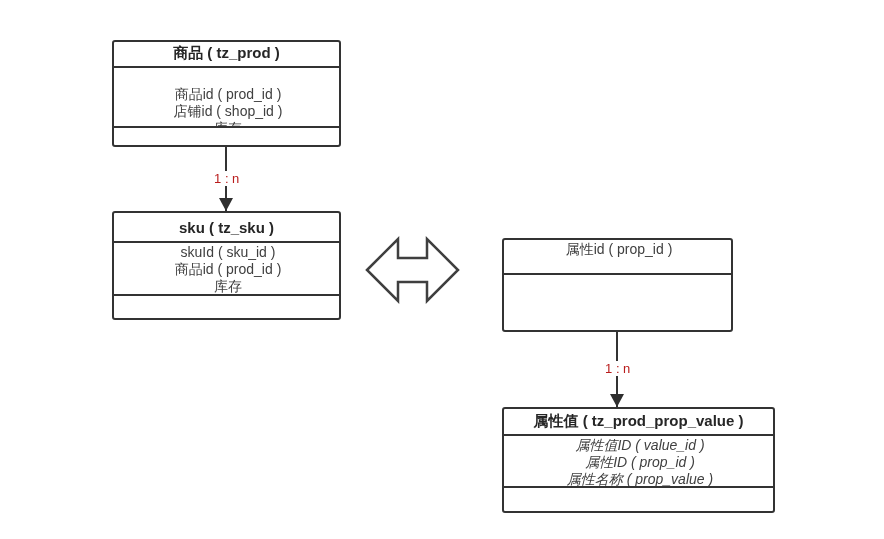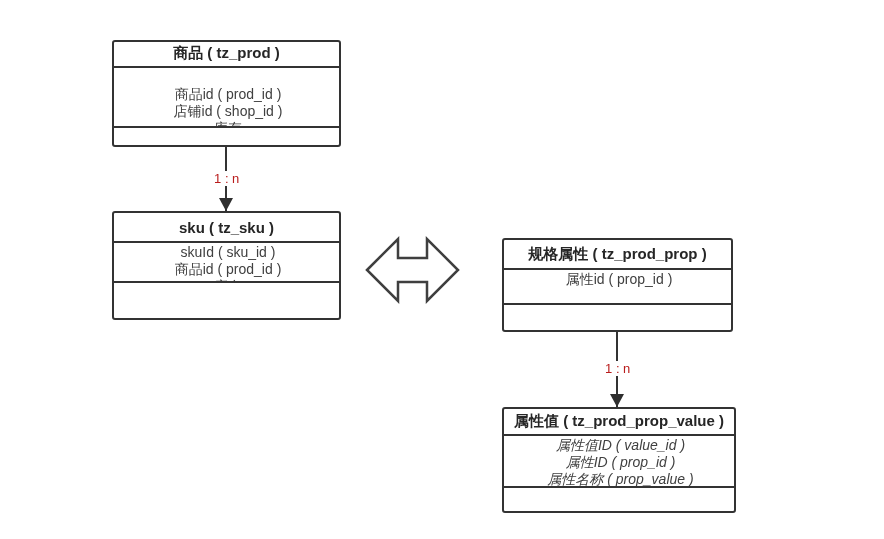--- a/index.html
+++ b/index.html
@@ -52,27 +52,27 @@
     text-align: center;
   }
   .entity-footer { flex: 1 1 auto; }
 
   #entity-prod            { left: 112px; top:  40px; width: 229px; height: 107px; gap: 17px; }
   #entity-prod  .entity-title  { height: 30px; }
   #entity-prod  .entity-fields { height: 51px; }
 
   #entity-sku             { left: 112px; top: 211px; width: 229px; height: 109px; }
   #entity-sku   .entity-title  { height: 30px; }
-  #entity-sku   .entity-fields { height: 40px; }
+  #entity-sku   .entity-fields { height: 53px; }
 
   #entity-prod-prop       { left: 502px; top: 238px; width: 231px; height:  94px; }
   #entity-prod-prop .entity-title  { height: 30px; }
   #entity-prod-prop .entity-fields { height: 35px; }
 
-  #entity-prod-prop-value { left: 502px; top: 407px; width: 234px; height: 106px; }
+  #entity-prod-prop-value { left: 502px; top: 407px; width: 273px; height: 106px; }
   #entity-prod-prop-value .entity-title  { height: 27px; }
   #entity-prod-prop-value .entity-fields { height: 52px; font-style: italic; }
 
   
   .connector {
     position: absolute;
     width: 0;
     border-left: 2px solid #333333;
   }
   #connector-prod-sku        { left: 225px; top: 147px; height: 64px; }
@@ -140,21 +140,20 @@
       <div class="entity-field">库存</div>
     </div>
     <div class="entity-footer"></div>
   </div>
 
   <svg class="double-arrow" viewBox="0 0 97 72" aria-hidden="true">
     <polygon points="3,36 34,5 34,24 63,24 63,5 94,36 63,67 63,48 34,48 34,67" fill="#ffffff" stroke="#3f3f3f" stroke-width="2.5" stroke-linejoin="miter"></polygon>
   </svg>
 
   <div class="entity" id="entity-prod-prop">
-    <div class="entity-title">规格属性 ( tz_prod_prop )</div>
     <div class="entity-fields">
       <div class="entity-field">属性id ( prop_id )</div>
     </div>
     <div class="entity-footer"></div>
   </div>
 
   <div class="connector" id="connector-prop-prop-value">
     <span class="cardinality-label">1 : n</span>
     <span class="arrowhead-down"></span>
   </div>

